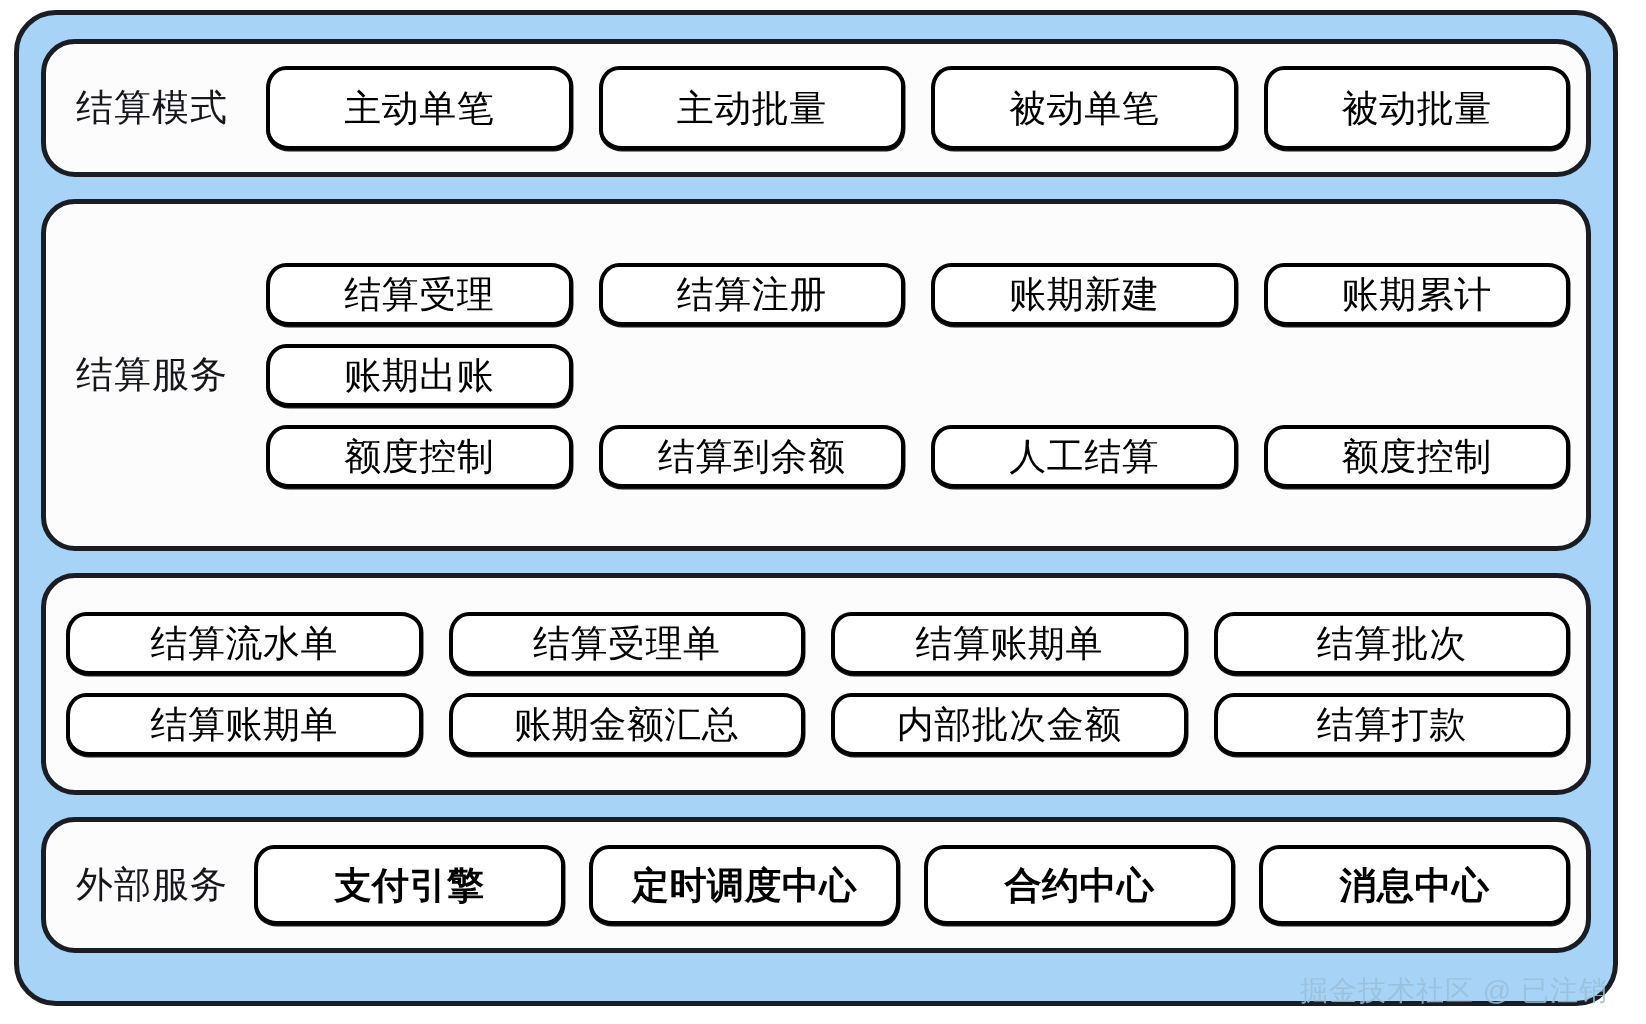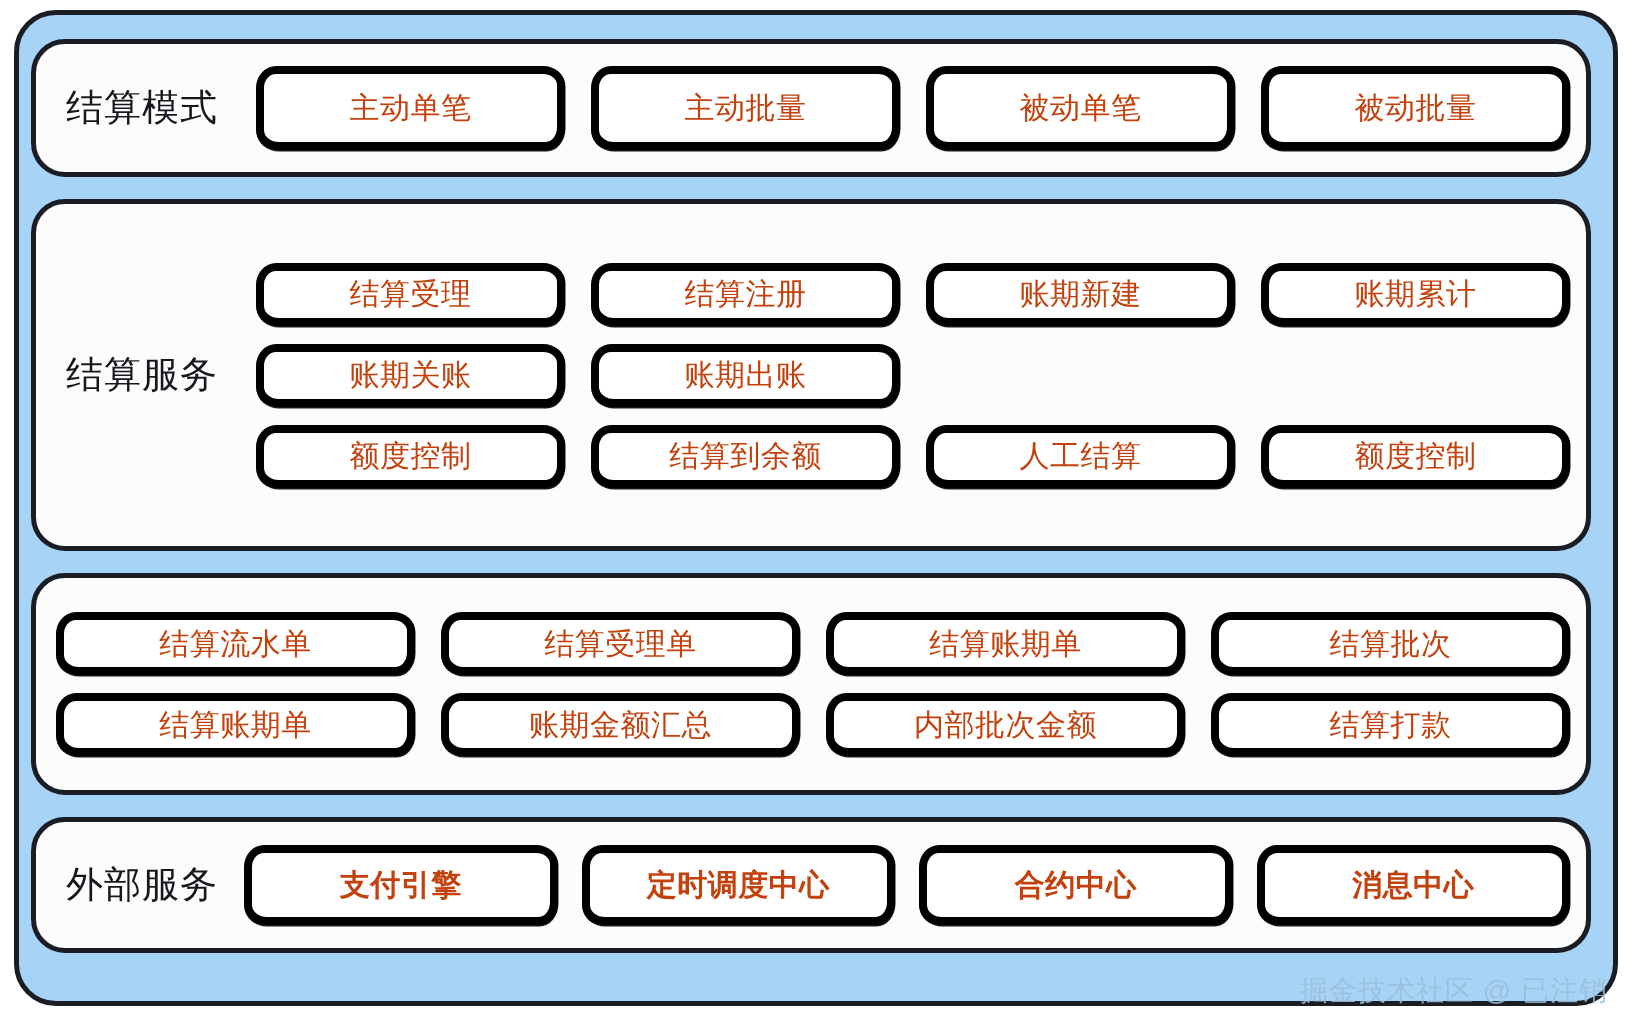--- a/index.html
+++ b/index.html
@@ -22,21 +22,21 @@
   .outer-frame {
     position: absolute;
     left: 14px;
     top: 10px;
     width: 1604px;
     height: 996px;
     box-sizing: border-box;
     background: #a7d3f7;
     border: 5px solid #1b1d24;
     border-radius: 42px;
-    padding: 24px 22px 24px 12px;
+    padding: 24px 22px 24px 22px;
     display: flex;
     flex-direction: column;
     justify-content: flex-start;
     gap: 22px;
   }
 
   
   .layer {
     position: relative;
     box-sizing: border-box;
@@ -76,29 +76,29 @@
     grid-template-columns: repeat(4, 1fr);
     gap: 26px;
     align-items: stretch;
   }
 
   
   .node {
     position: relative;
     box-sizing: border-box;
     background: #ffffff;
-    border: 8px solid #000000;
+    border: 4px solid #000000;
     border-radius: 20px 22px 19px 23px / 22px 19px 23px 20px;
     height: 82px;
     display: flex;
     align-items: center;
     justify-content: center;
-    font-size: 30px;
+    font-size: 37px;
     line-height: 1;
-    color: #c2410c;
+    color: #000000;
     letter-spacing: 0.5px;
     white-space: nowrap;
     box-shadow: 0.5px 1.5px 0 0 #15171c;
   }
   .layer-service .node,
   .layer-domain .node { height: 63px; }
   .layer-mode .node { height: 84px; }
   .layer-external .node { height: 80px; font-weight: bold; }
 
   .layer-external .rows .row { gap: 24px; }
@@ -138,21 +138,20 @@
     <div class="layer layer-service">
       <div class="layer-label">结算服务</div>
       <div class="rows">
         <div class="row">
           <div class="node">结算受理</div>
           <div class="node">结算注册</div>
           <div class="node">账期新建</div>
           <div class="node">账期累计</div>
         </div>
         <div class="row">
-          <div class="node">账期关账</div>
           <div class="node">账期出账</div>
         </div>
         <div class="row">
           <div class="node">额度控制</div>
           <div class="node">结算到余额</div>
           <div class="node">人工结算</div>
           <div class="node">额度控制</div>
         </div>
       </div>
     </div>

